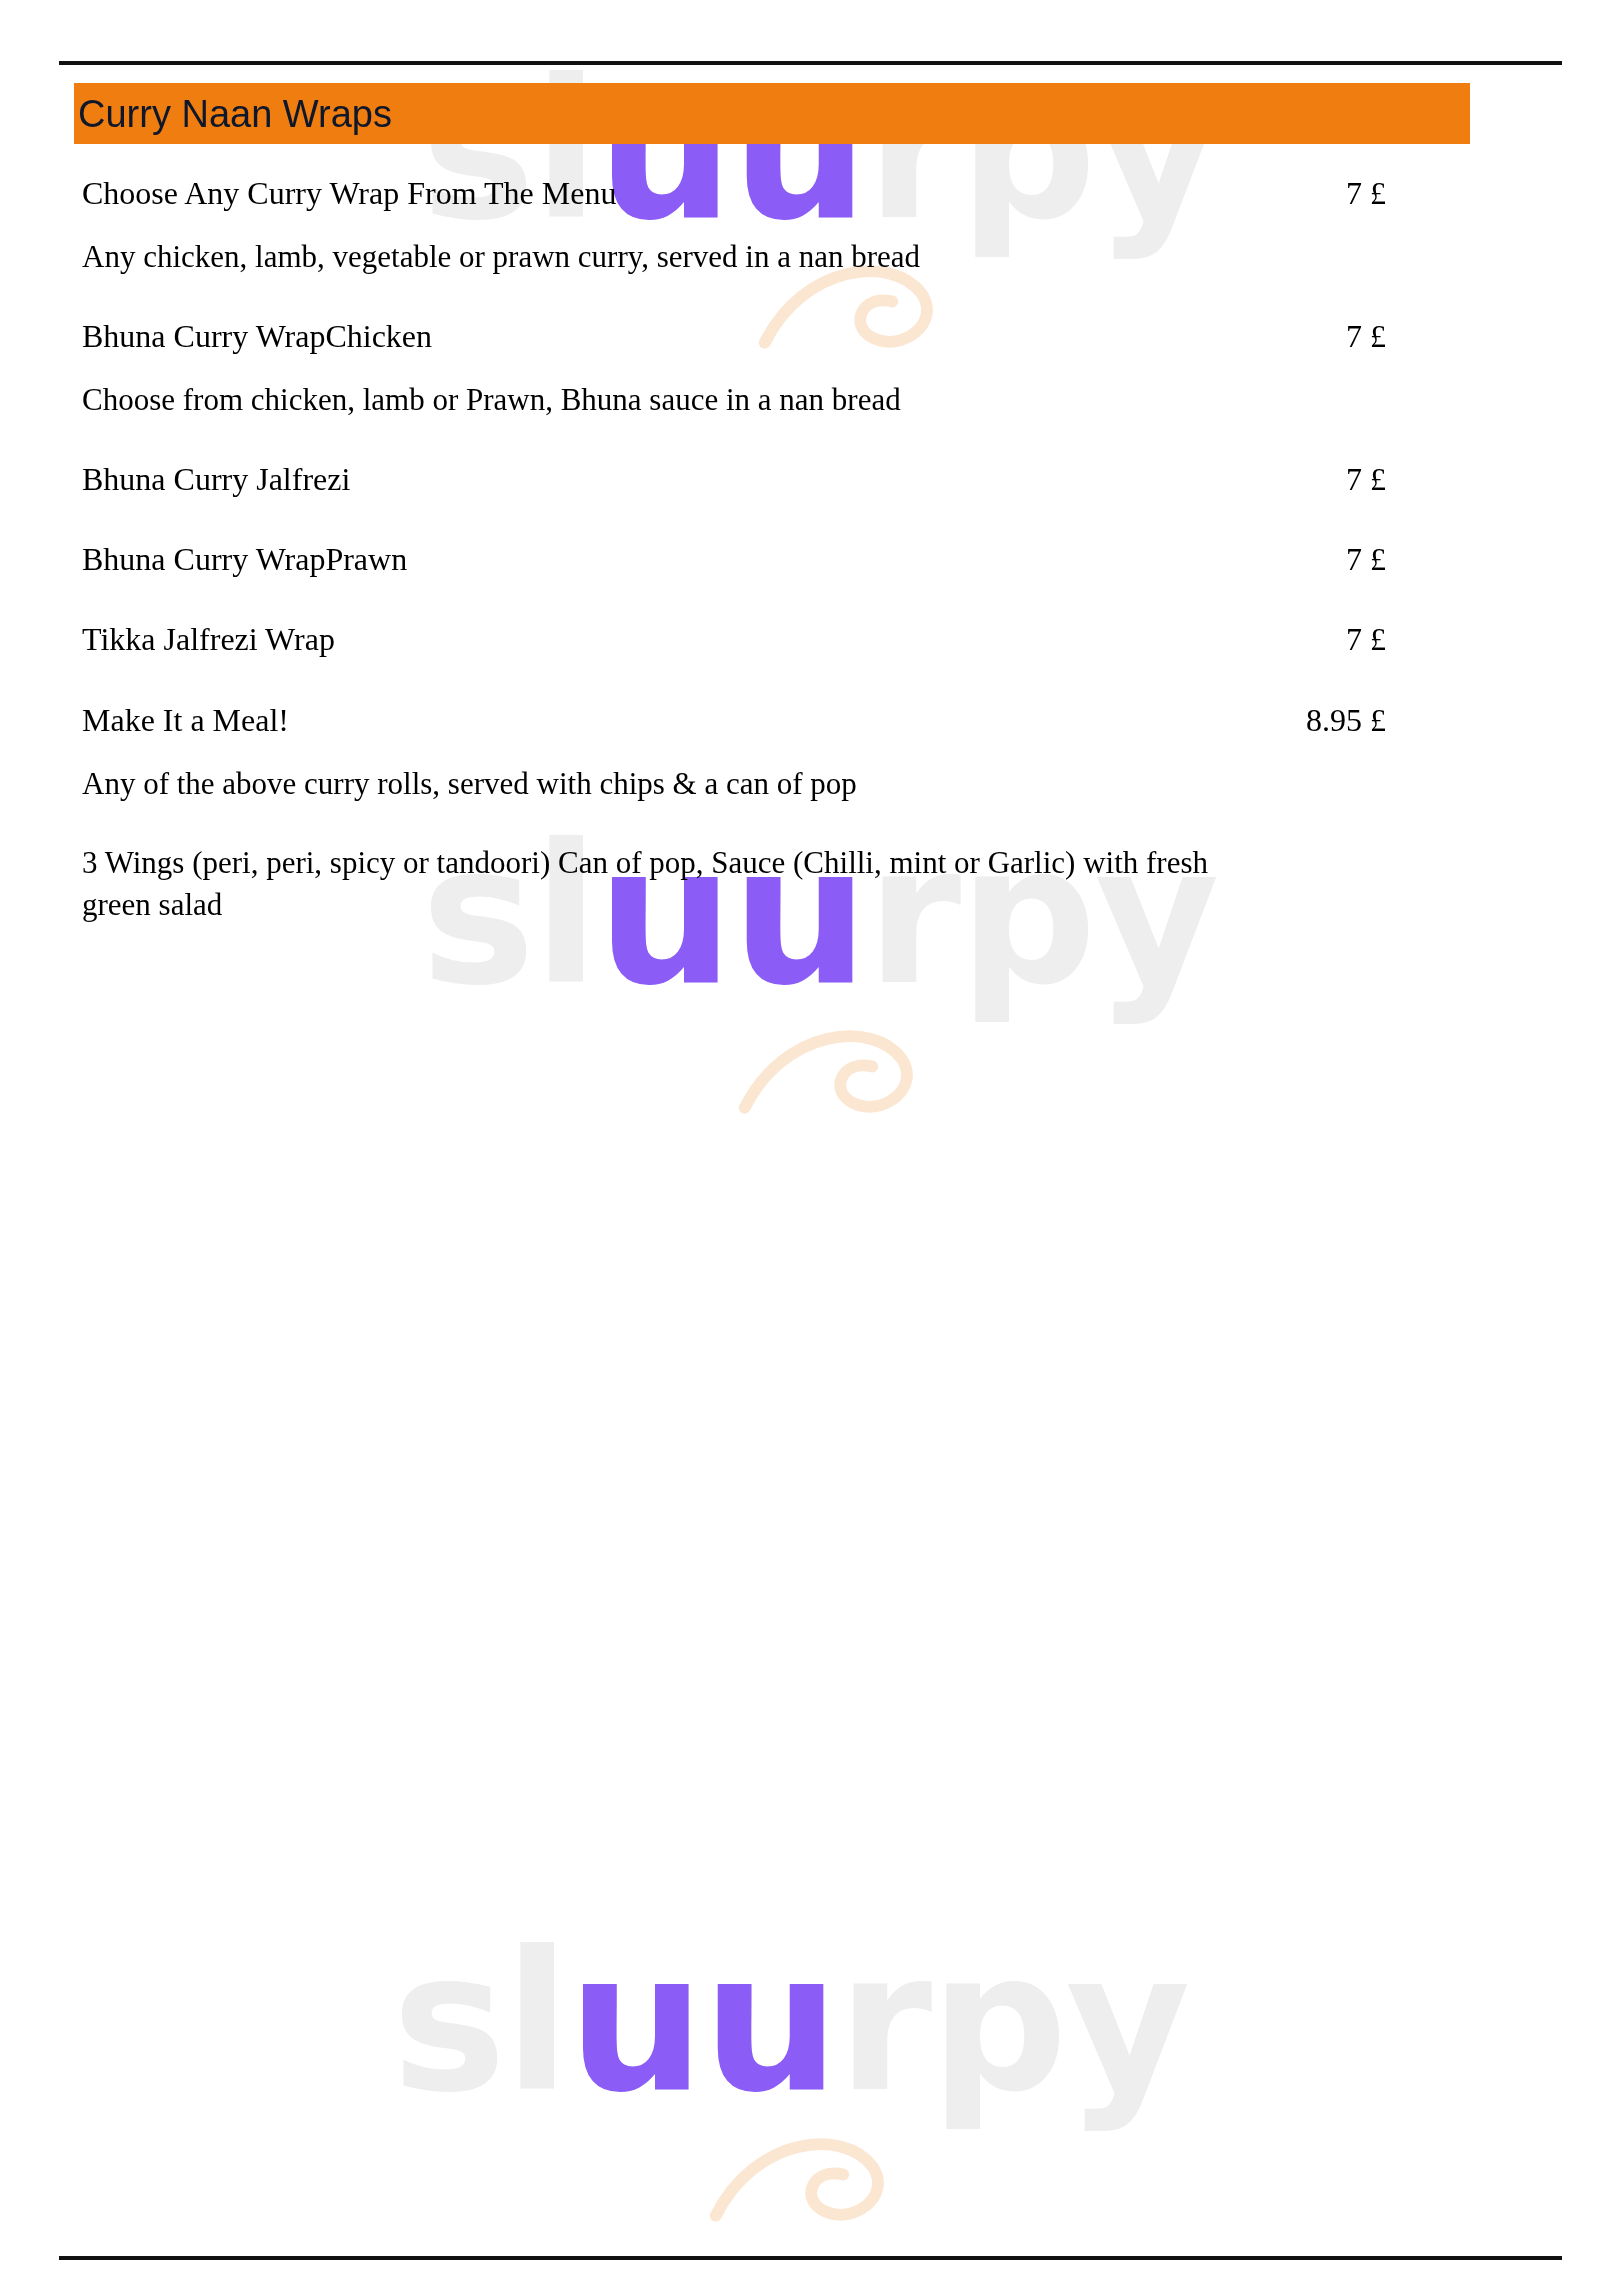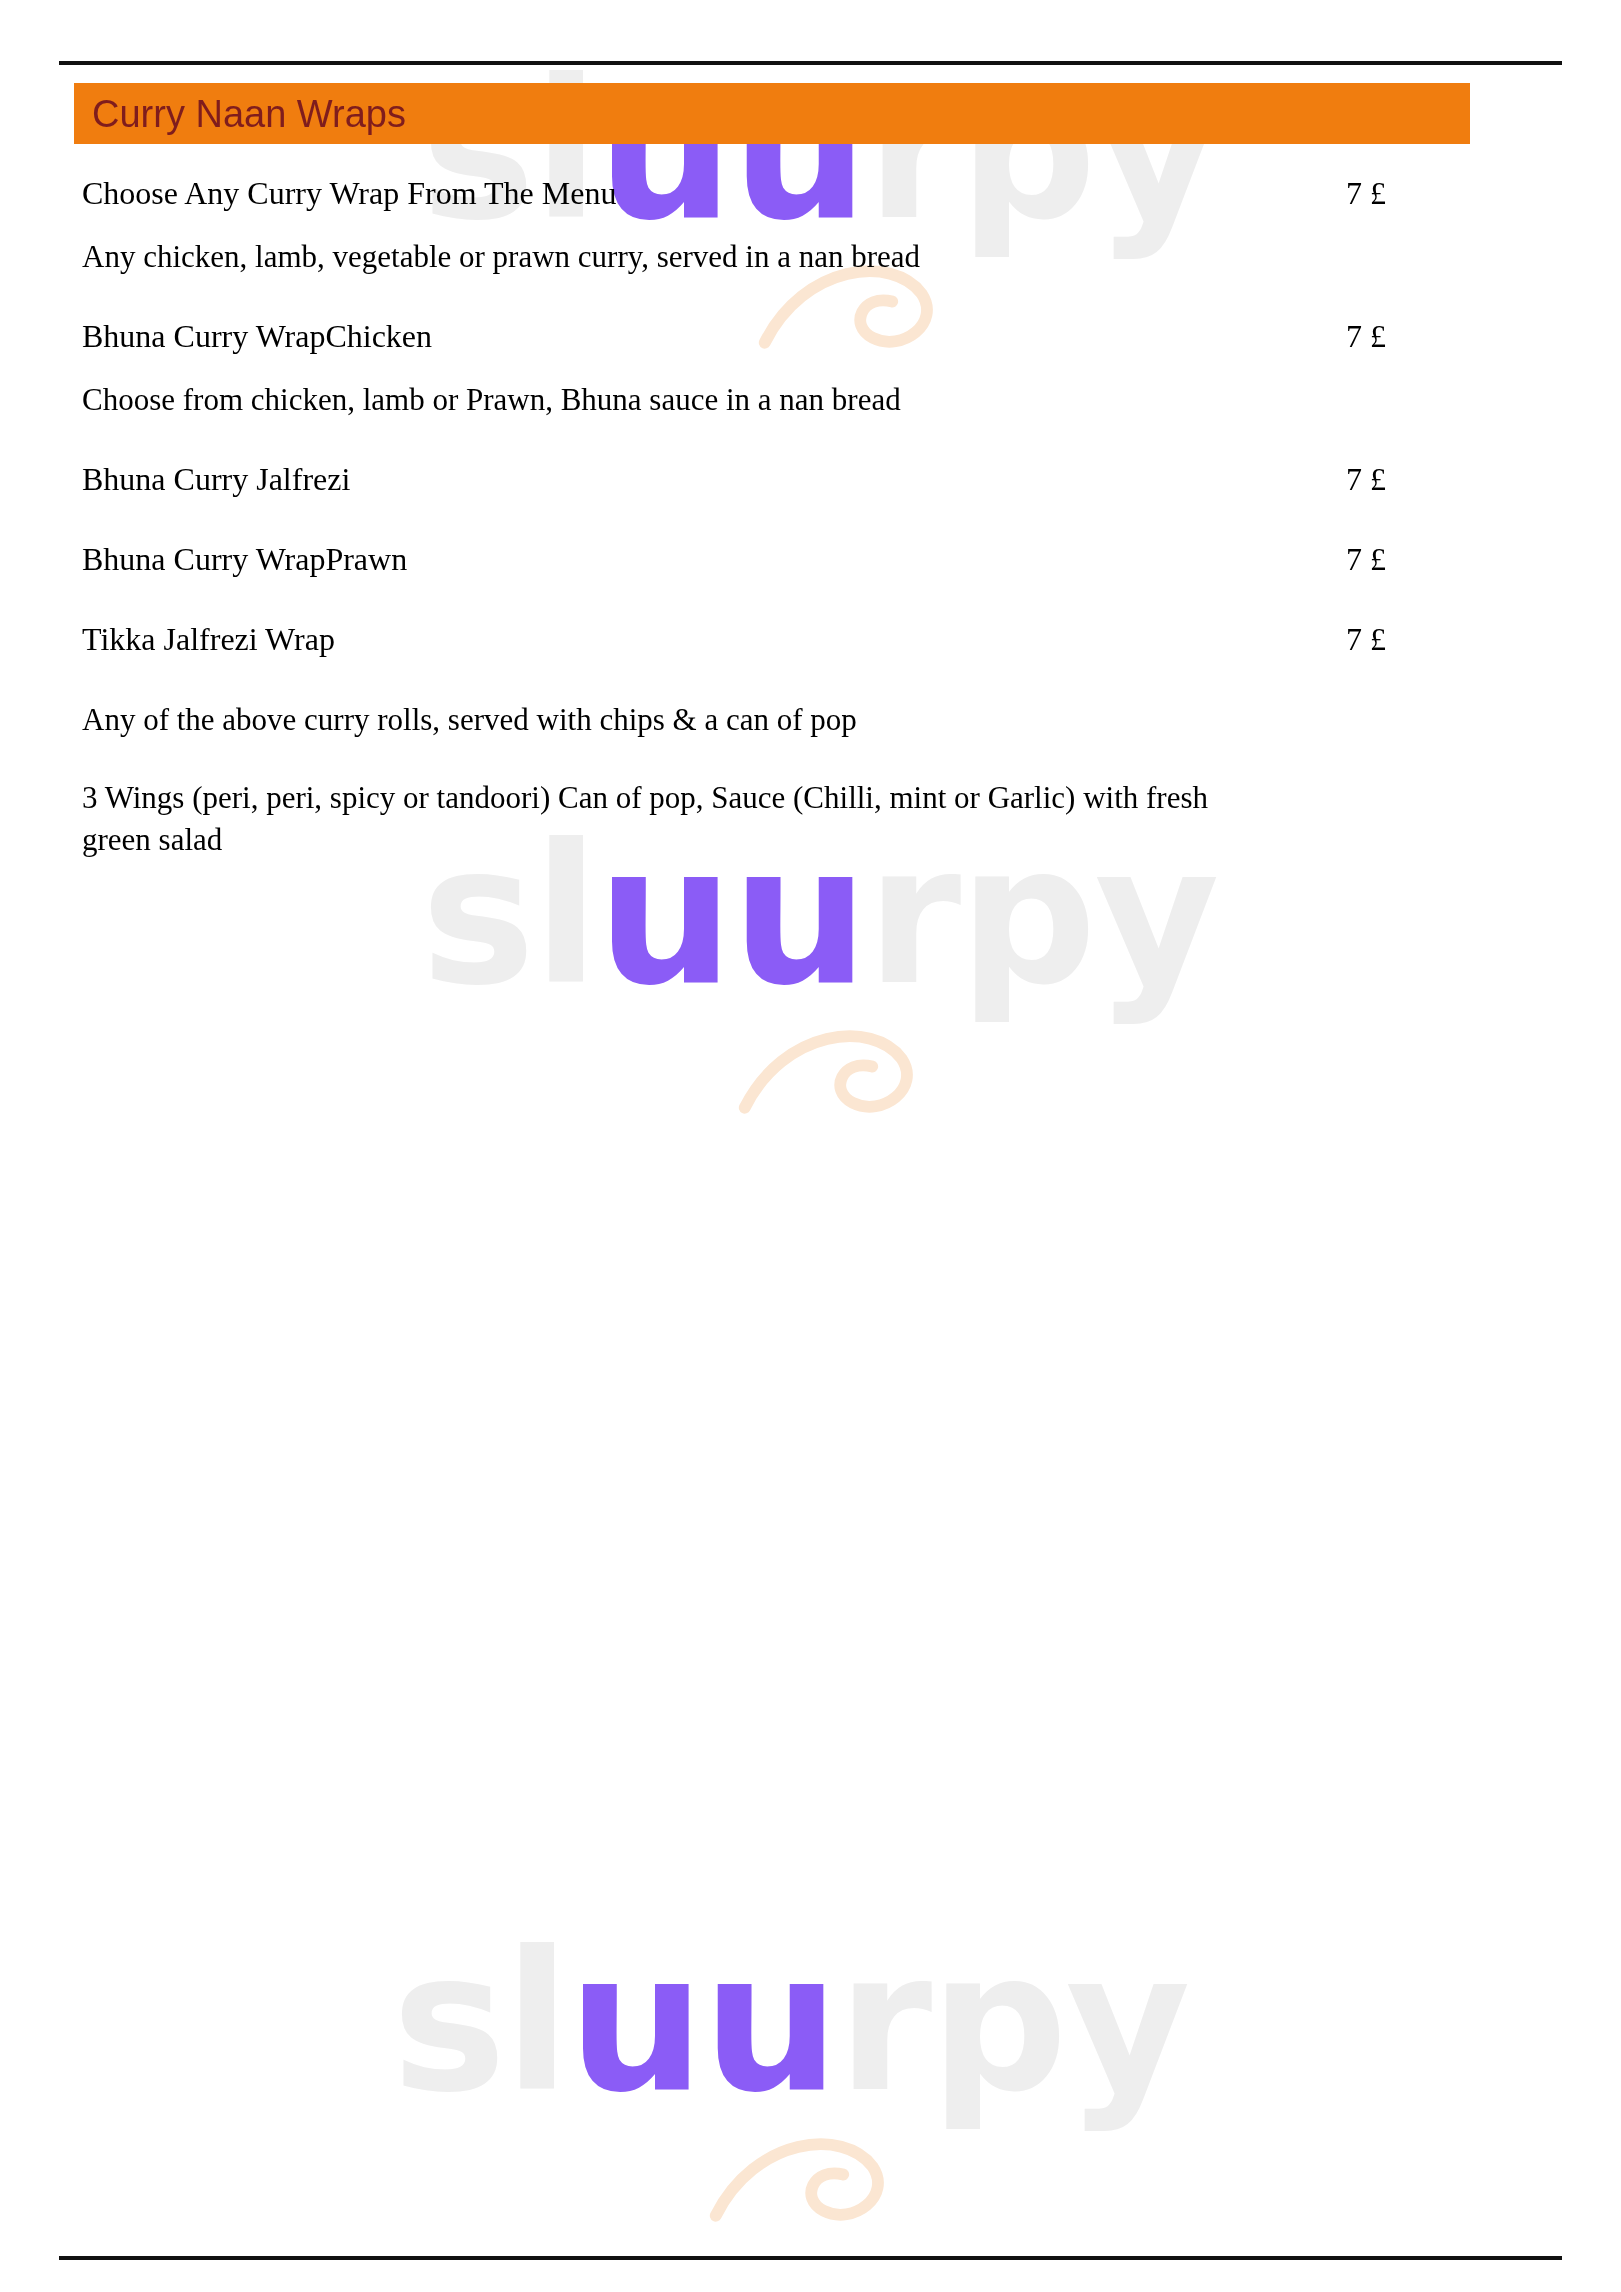--- a/index.html
+++ b/index.html
@@ -75,22 +75,22 @@
     top: 83px;
     width: 1396px;
     height: 61px;
     background: #f07d0f;
     display: flex;
     align-items: center;
   }
   .section-band .title {
     font-family: "Liberation Sans", sans-serif;
     font-size: 38px;
-    color: #7f1d1d;
-    padding-left: 18px;
+    color: #0f172a;
+    padding-left: 4px;
     line-height: 1;
   }
 
   
   .menu {
     position: absolute;
     left: 82px;
     top: 172px;
     width: 1304px;
   }
@@ -182,20 +182,24 @@
 
   <div class="item">
     <div class="item-row">
       <div class="item-name">Tikka Jalfrezi Wrap</div>
       <div class="item-price">7 £</div>
     </div>
     <div class="item-desc"></div>
   </div>
 
   <div class="item">
+    <div class="item-row">
+      <div class="item-name">Make It a Meal!</div>
+      <div class="item-price">8.95 £</div>
+    </div>
     <div class="item-desc">Any of the above curry rolls, served with chips &amp; a can of pop</div>
   </div>
 
   <div class="item">
     <div class="item-desc">3 Wings (peri, peri, spicy or tandoori) Can of pop, Sauce (Chilli, mint or Garlic) with fresh green salad</div>
   </div>
 
 </div>
 
 

